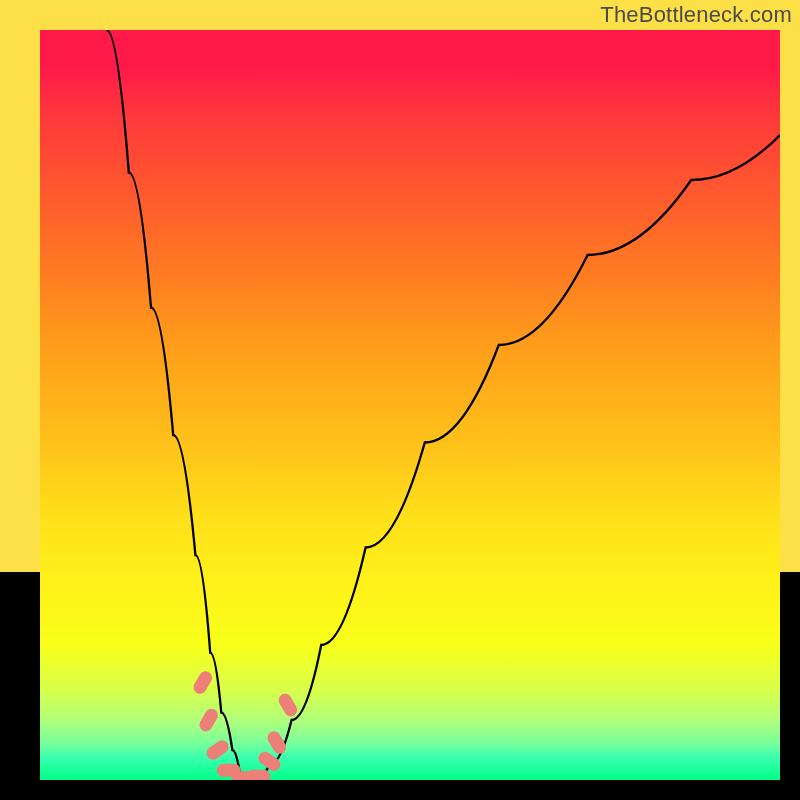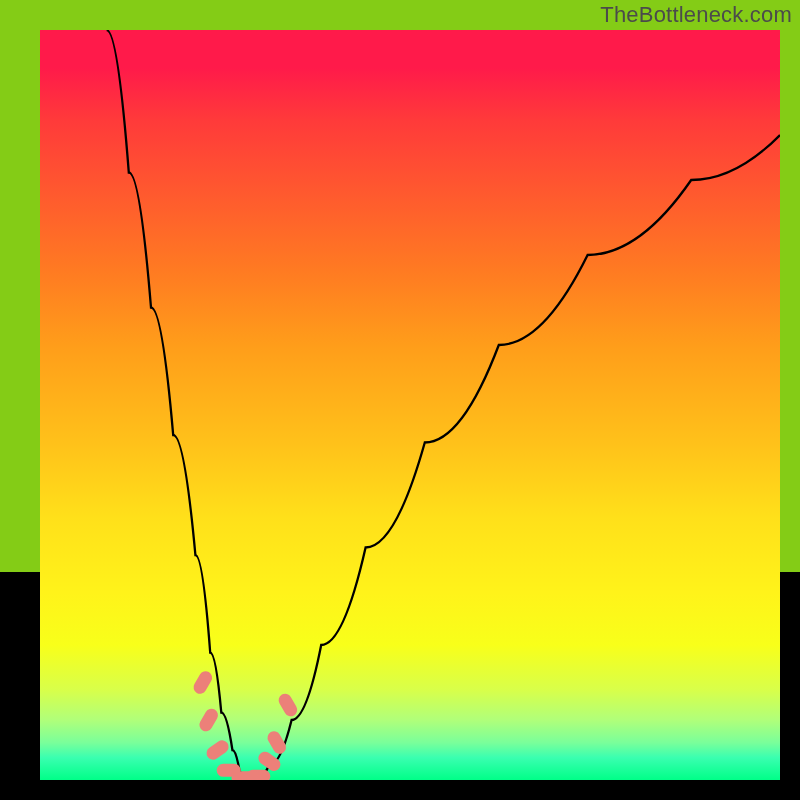--- a/index.html
+++ b/index.html
@@ -8,21 +8,21 @@
     width: 800px;
     height: 800px;
     overflow: hidden;
     background: #000;
     font-family: Arial, Helvetica, sans-serif;
   }
   .stage {
     position: relative;
     width: 800px;
     height: 572px;
-    background: #84cc16;
+    background: #fde047;
   }
   .plot {
     position: absolute;
     left: 40px;
     top: 30px;
     width: 740px;
     height: 750px;
     background: linear-gradient(
       to bottom,
       #ff1a4a 0%,

